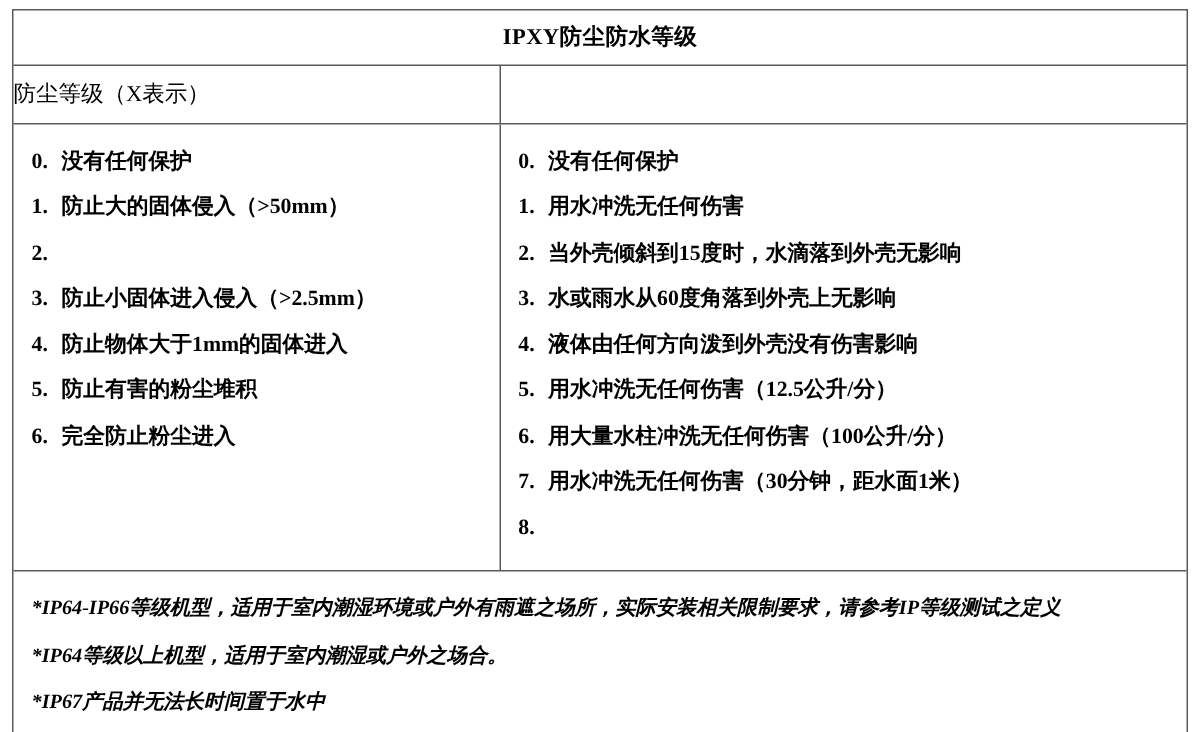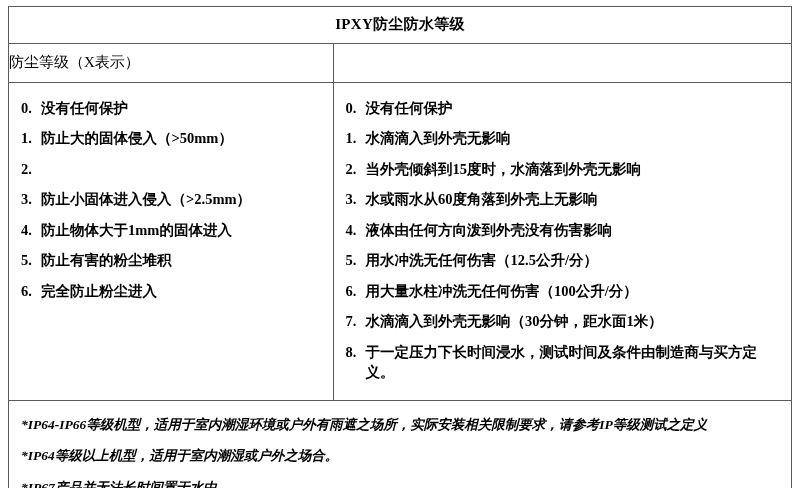--- a/index.html
+++ b/index.html
@@ -147,21 +147,21 @@
         </div>
       </div>
 
       <div class="list-cell col-right">
         <div class="item">
           <span class="num">0.</span>
           <span class="txt">没有任何保护</span>
         </div>
         <div class="item">
           <span class="num">1.</span>
-          <span class="txt">水滴滴入到外壳无影响</span>
+          <span class="txt">用水冲洗无任何伤害</span>
         </div>
         <div class="item">
           <span class="num">2.</span>
           <span class="txt">当外壳倾斜到15度时，水滴落到外壳无影响</span>
         </div>
         <div class="item">
           <span class="num">3.</span>
           <span class="txt">水或雨水从60度角落到外壳上无影响</span>
         </div>
         <div class="item">
@@ -171,25 +171,24 @@
         <div class="item">
           <span class="num">5.</span>
           <span class="txt">用水冲洗无任何伤害（12.5公升/分）</span>
         </div>
         <div class="item">
           <span class="num">6.</span>
           <span class="txt">用大量水柱冲洗无任何伤害（100公升/分）</span>
         </div>
         <div class="item">
           <span class="num">7.</span>
-          <span class="txt">水滴滴入到外壳无影响（30分钟，距水面1米）</span>
+          <span class="txt">用水冲洗无任何伤害（30分钟，距水面1米）</span>
         </div>
         <div class="item">
           <span class="num">8.</span>
-          <span class="txt">于一定压力下长时间浸水，测试时间及条件由制造商与买方定义。</span>
         </div>
       </div>
     </div>
 
     <div class="row footer-row">
       <div class="notes" style="width:100%;">
         <div class="note">*IP64-IP66等级机型，适用于室内潮湿环境或户外有雨遮之场所，实际安装相关限制要求，请参考IP等级测试之定义</div>
         <div class="note">*IP64等级以上机型，适用于室内潮湿或户外之场合。</div>
         <div class="note">*IP67产品并无法长时间置于水中</div>
       </div>

